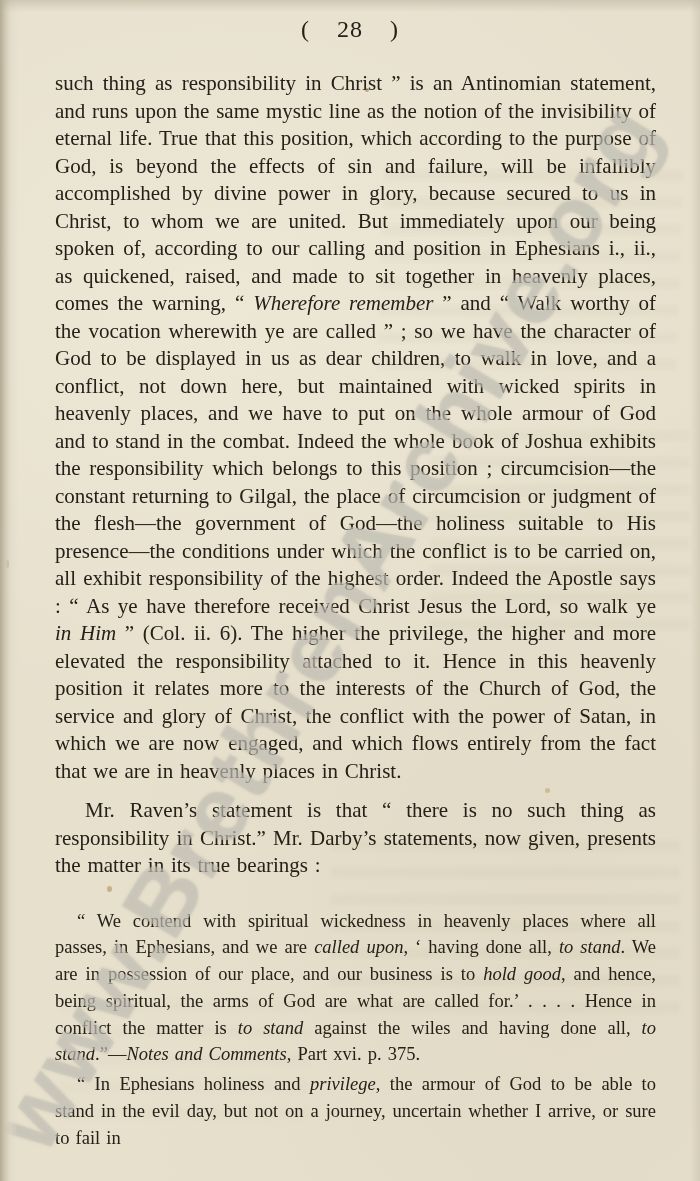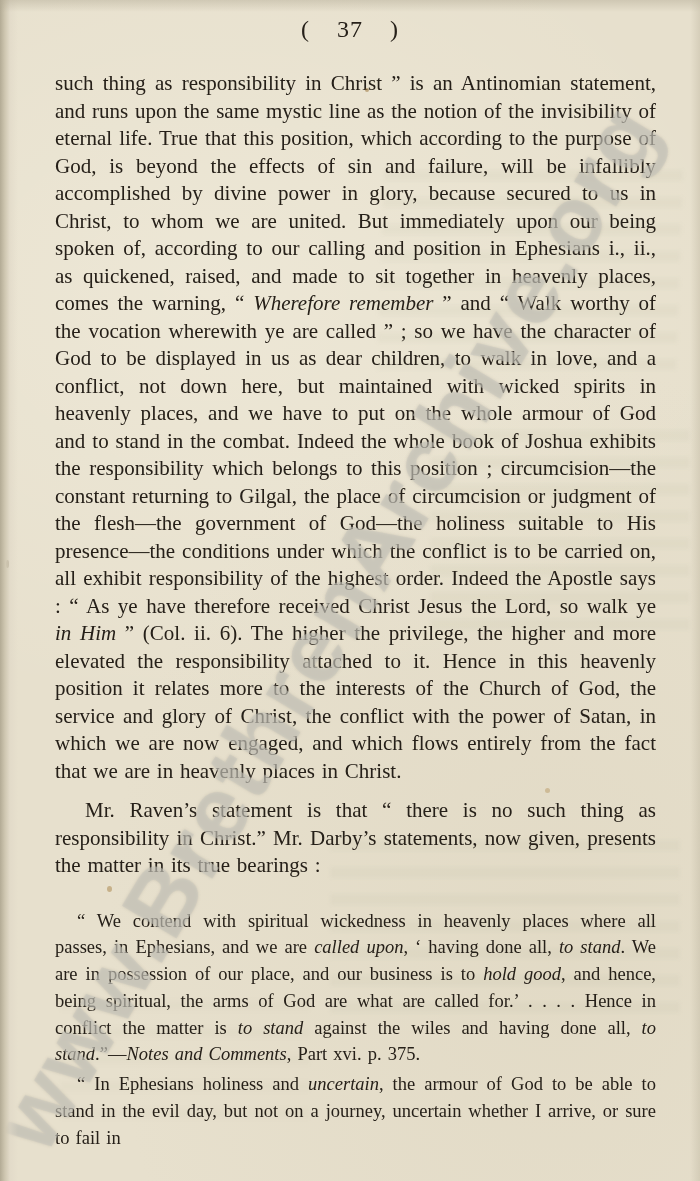--- a/index.html
+++ b/index.html
@@ -93,30 +93,30 @@
 
 <div class="page" style="color: rgb(38, 32, 25);">
   <div class="bleed b1"></div>
   <div class="bleed b2"></div>
   <div class="bleed b3"></div>
   <div class="bleed b4"></div>
 
   <div class="pagehead">
     <span class="wrap">
       <span>(</span>
-      <span>37</span>
+      <span>28</span>
       <span>)</span>
     </span>
   </div>
 
   <div class="text-block">
       <p class="para body"><span>such thing as responsibility in Christ ” is an Antinomian statement, and runs upon the same mystic line as the notion of the invisibility of eternal life.  True that this position, which according to the purpose of God, is beyond the effects of sin and failure, will be infallibly accomplished by divine power in glory, because secured to us in Christ, to whom we are united.  But immediately upon our being spoken of, according to our calling and position in Ephesians i., ii., as quickened, raised, and made to sit together in heavenly places, comes the warning, “ </span><em>Wherefore remember</em><span> ” and “ Walk worthy of the vocation wherewith ye are called ” ; so we have the character of God to be displayed in us as dear children, to walk in love, and a conflict, not down here, but maintained with wicked spirits in heavenly places, and we have to put on the whole armour of God and to stand in the combat.  Indeed the whole book of Joshua exhibits the responsibility which belongs to this position ; circumcision—the constant returning to Gilgal, the place of circumcision or judgment of the flesh—the government of God—the holiness suitable to His presence—the conditions under which the conflict is to be carried on, all exhibit responsibility of the highest order.  Indeed the Apostle says : “ As ye have therefore received Christ Jesus the Lord, so walk ye </span><em>in Him</em><span> ” (Col. ii. 6).  The higher the privilege, the higher and more elevated the responsibility attached to it.  Hence in this heavenly position it relates more to the interests of the Church of God, the service and glory of Christ, the conflict with the power of Satan, in which we are now engaged, and which flows entirely from the fact that we are in heavenly places in Christ.</span></p>
       <p class="para body indent"><span>Mr. Raven’s statement is that “ there is no such thing as responsibility in Christ.”  Mr. Darby’s statements, now given, presents the matter in its true bearings :</span></p>
       <p class="para quote indent"><span>“ We contend with spiritual wickedness in heavenly places where all passes, in Ephesians, and we are </span><em>called upon</em><span>, ‘ having done all, </span><em>to stand</em><span>.  We are in possession of our place, and our business is to </span><em>hold good</em><span>, and hence, being spiritual, the arms of God are what are called for.’ . . . . Hence in conflict the matter is </span><em>to stand</em><span> against the wiles and having done all, </span><em>to stand</em><span>.”—</span><em>Notes and Comments</em><span>, Part xvi. p. 375.</span></p>
-      <p class="para quote indent"><span>“ In Ephesians holiness and </span><em>uncertain</em><span>, the armour of God to be able to stand in the evil day, but not on a journey, uncertain whether I arrive, or sure to fail in</span></p>
+      <p class="para quote indent"><span>“ In Ephesians holiness and </span><em>privilege</em><span>, the armour of God to be able to stand in the evil day, but not on a journey, uncertain whether I arrive, or sure to fail in</span></p>
     </div>
 
   <div class="watermark">www.BrethrenArchive.org</div>
 
   <div class="speck s1"></div>
   <div class="speck s2"></div>
   <div class="speck s3"></div>
   <div class="speck s4"></div>
 
   <div class="edge-left"></div>

